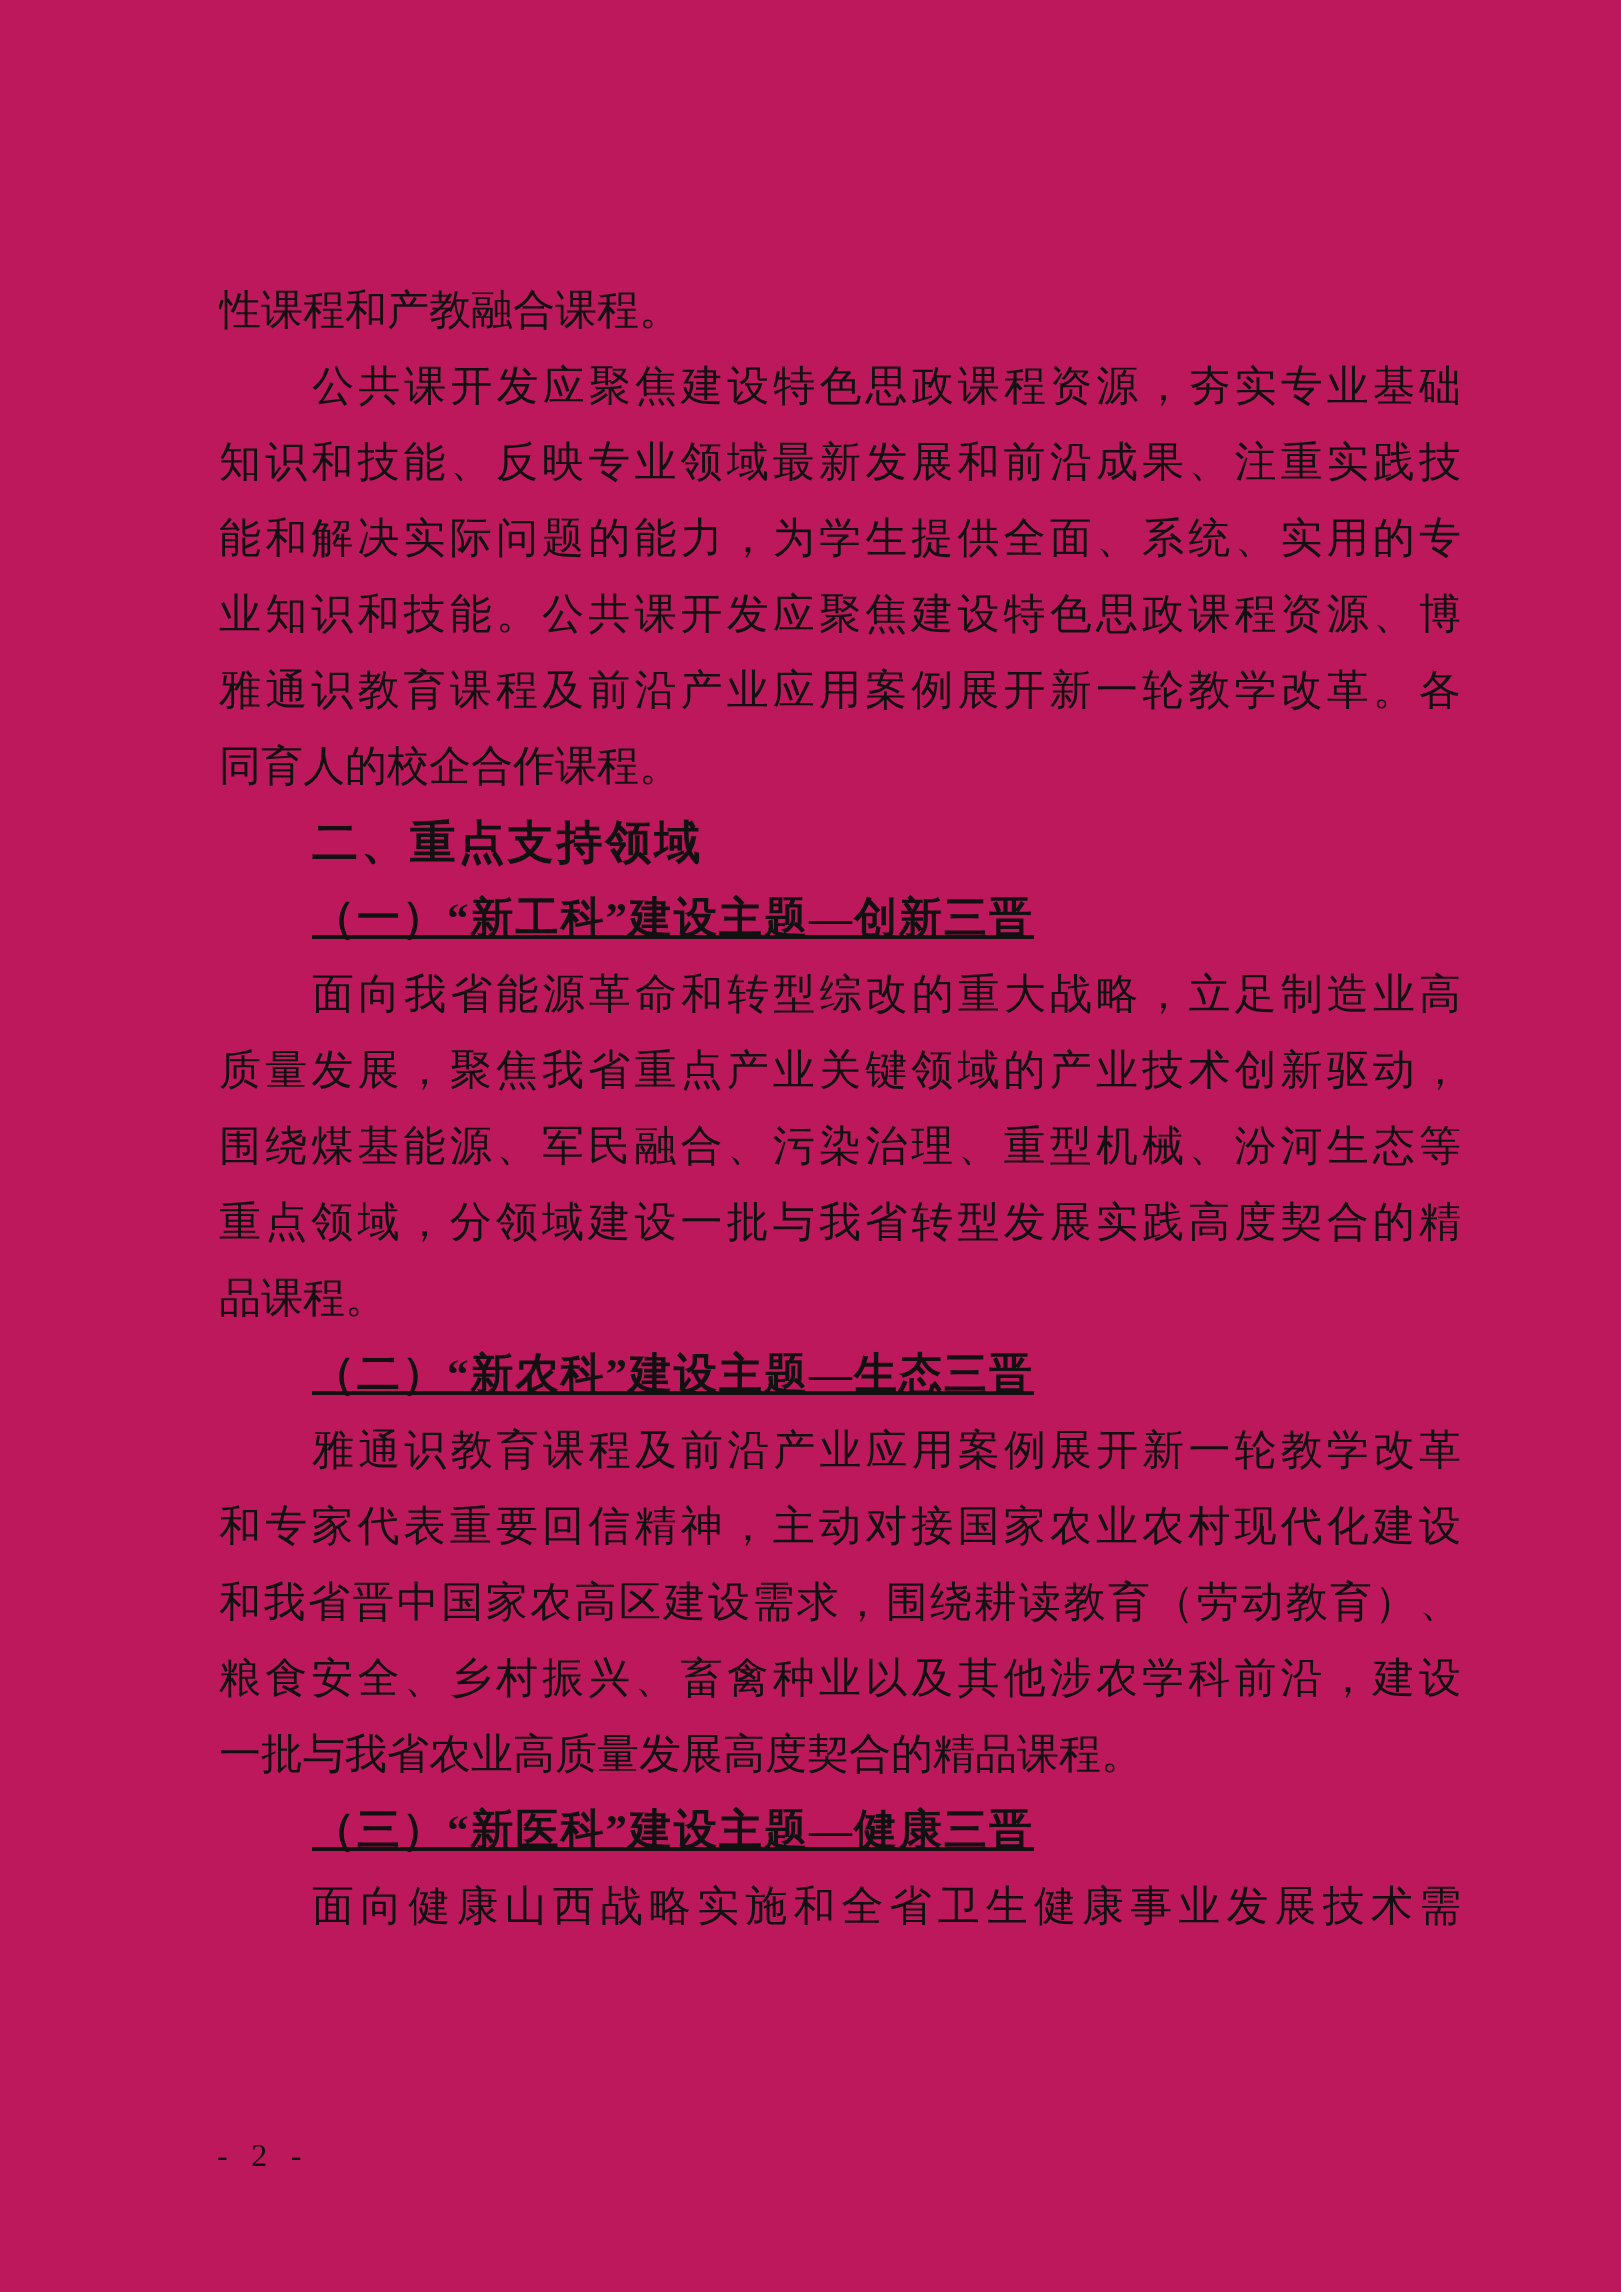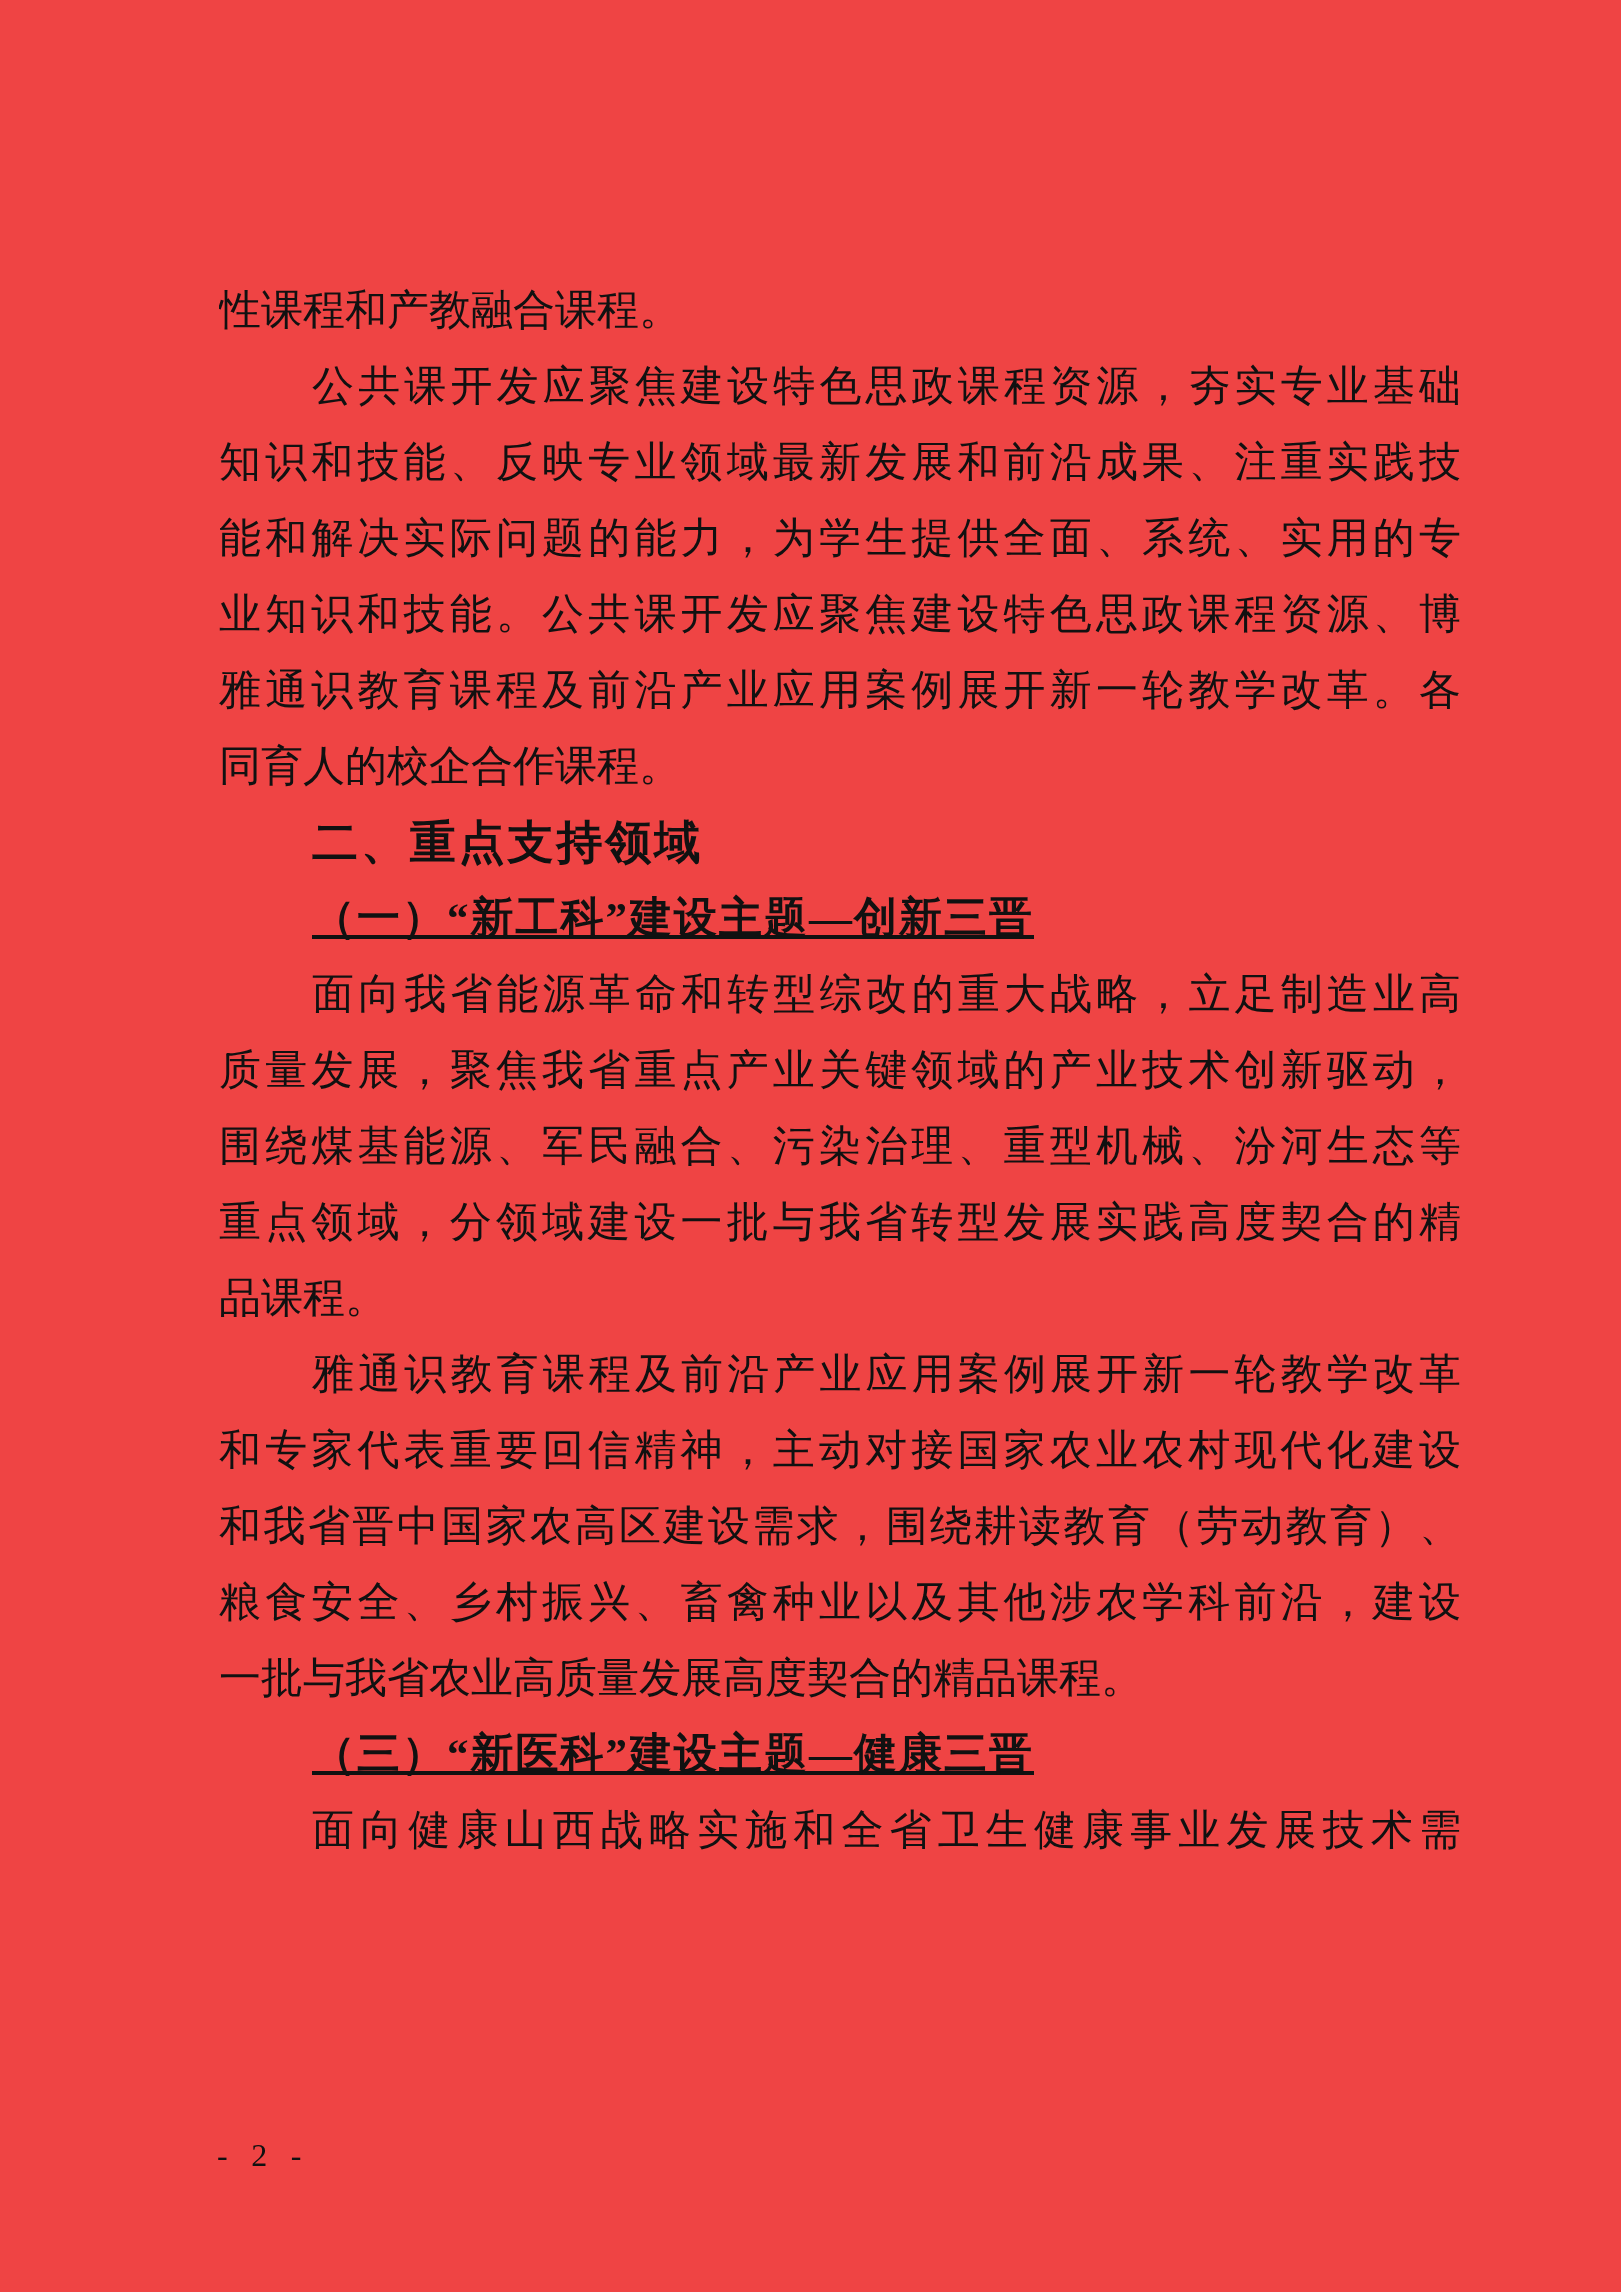--- a/index.html
+++ b/index.html
@@ -4,21 +4,21 @@
 <style>
   html, body {
     margin: 0;
     padding: 0;
     background: #ffffff;
   }
   .page {
     position: relative;
     width: 1621px;
     height: 2293px;
-    background: #ef4444;
+    background: #be185d;
     color: #111111;
     overflow: hidden;
     font-family: "Liberation Serif", "DejaVu Serif", serif;
   }
   .content {
     position: absolute;
     left: 219px;
     top: 272px;
     width: 1242px;
   }
@@ -79,20 +79,21 @@
       <div class="line body justify">业知识和技能。公共课开发应聚焦建设特色思政课程资源、博</div>
       <div class="line body justify">雅通识教育课程及前沿产业应用案例展开新一轮教学改革。各</div>
       <div class="line body">同育人的校企合作课程。</div>
       <div class="line heading indent">二、重点支持领域</div>
       <div class="line subheading indent">（一）“新工科”建设主题—创新三晋</div>
       <div class="line body indent justify">面向我省能源革命和转型综改的重大战略，立足制造业高</div>
       <div class="line body justify">质量发展，聚焦我省重点产业关键领域的产业技术创新驱动，</div>
       <div class="line body justify">围绕煤基能源、军民融合、污染治理、重型机械、汾河生态等</div>
       <div class="line body justify">重点领域，分领域建设一批与我省转型发展实践高度契合的精</div>
       <div class="line body">品课程。</div>
+      <div class="line subheading indent">（二）“新农科”建设主题—生态三晋</div>
       <div class="line body indent justify">雅通识教育课程及前沿产业应用案例展开新一轮教学改革</div>
       <div class="line body justify">和专家代表重要回信精神，主动对接国家农业农村现代化建设</div>
       <div class="line body justify">和我省晋中国家农高区建设需求，围绕耕读教育（劳动教育）、</div>
       <div class="line body justify">粮食安全、乡村振兴、畜禽种业以及其他涉农学科前沿，建设</div>
       <div class="line body">一批与我省农业高质量发展高度契合的精品课程。</div>
       <div class="line subheading indent">（三）“新医科”建设主题—健康三晋</div>
       <div class="line body indent justify">面向健康山西战略实施和全省卫生健康事业发展技术需</div>
     </main>
   <footer class="page-number">- 2 -</footer>
 </div>

